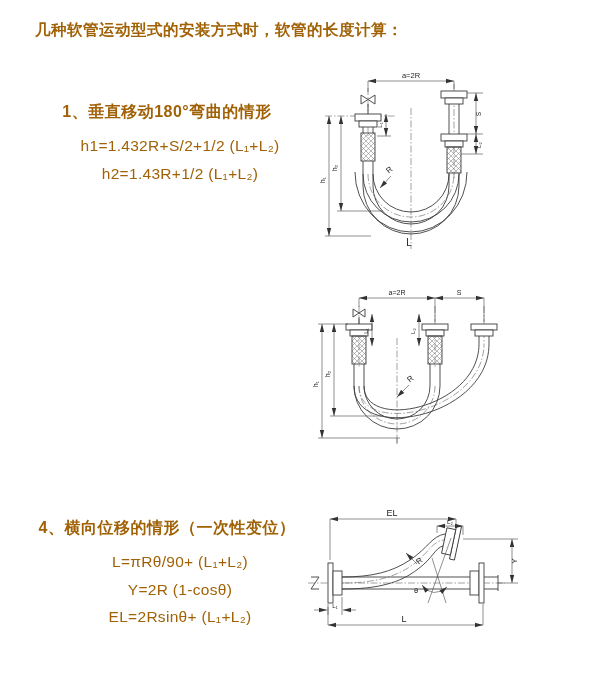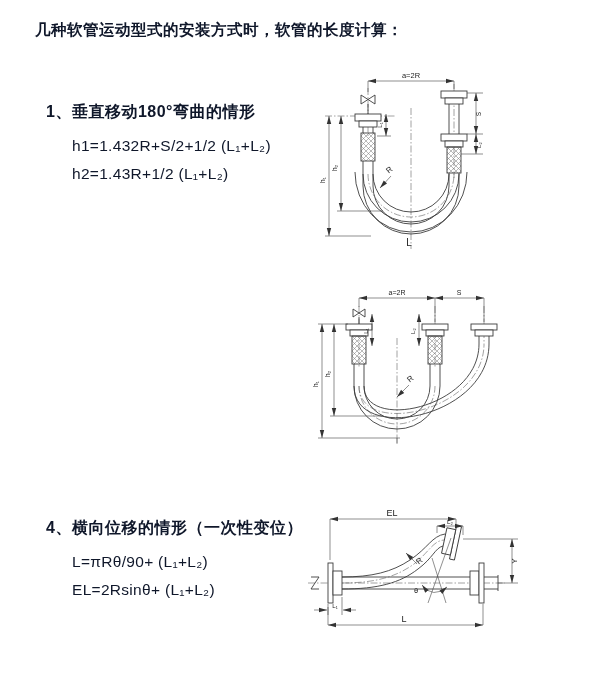--- a/index.html
+++ b/index.html
@@ -1,19 +1,19 @@
 <!DOCTYPE html>
 <html><head>
 <meta charset="utf-8">
 <style>
   html,body{margin:0;padding:0;background:#fff;}
   .page{position:relative;width:600px;height:675px;background:#ffffff;overflow:hidden;
-        font-family:"Liberation Sans","DejaVu Sans",sans-serif;color:#0f172a;}
+        font-family:"Liberation Sans","DejaVu Sans",sans-serif;color:#a16207;}
   .title{position:absolute;left:35px;top:20px;font-size:15.5px;font-weight:700;letter-spacing:.5px;}
-  .sec{position:absolute;left:46px;width:270px;}
+  .sec{position:absolute;left:32px;width:270px;text-align:center;}
   .sec-heading{font-size:16px;font-weight:700;letter-spacing:.5px;margin-bottom:9px;}
   .formula{font-size:15.5px;line-height:27.5px;letter-spacing:.3px;padding-left:26px;white-space:nowrap;}
   svg.diag{position:absolute;}
   svg.diag text{font-family:"Liberation Sans","DejaVu Sans",sans-serif;fill:#222;stroke:none;}
   .dwg{stroke:#3c3c3c;stroke-width:.9;fill:none;}
   .dim{stroke:#444;stroke-width:.6;fill:none;}
   .cl{stroke:#555;stroke-width:.55;fill:none;stroke-dasharray:7 2 1.5 2;}
   .wh{fill:#fff;}
 </style>
 </head>
@@ -26,20 +26,21 @@
   <section class="sec" style="top:102px">
     <div class="sec-heading">1、垂直移动180°弯曲的情形</div>
     <div class="formula">h1=1.432R+S/2+1/2 (L₁+L₂)</div>
     <div class="formula">h2=1.43R+1/2 (L₁+L₂)</div>
   </section>
 
 
   <section class="sec" style="top:518px">
     <div class="sec-heading">4、横向位移的情形（一次性变位）</div>
     <div class="formula">L=πRθ/90+ (L₁+L₂)</div>
+    <div class="formula">Y=2R (1-cosθ)</div>
     <div class="formula">EL=2Rsinθ+ (L₁+L₂)</div>
   </section>
 
   <svg class="diag" style="left:311px;top:66px" width="280" height="197" viewBox="0 0 280 197">
     <defs>
       <marker id="ar1" markerWidth="9" markerHeight="6" refX="8.5" refY="3" orient="auto-start-reverse" markerUnits="userSpaceOnUse">
         <path d="M0.5,0.8 L8.5,3 L0.5,5.2 z" fill="#333"></path>
       </marker>
       <pattern id="br1" width="5" height="5" patternUnits="userSpaceOnUse">
         <path d="M0,5 L5,0 M0,0 L5,5" stroke="#777" stroke-width="0.5"></path>

